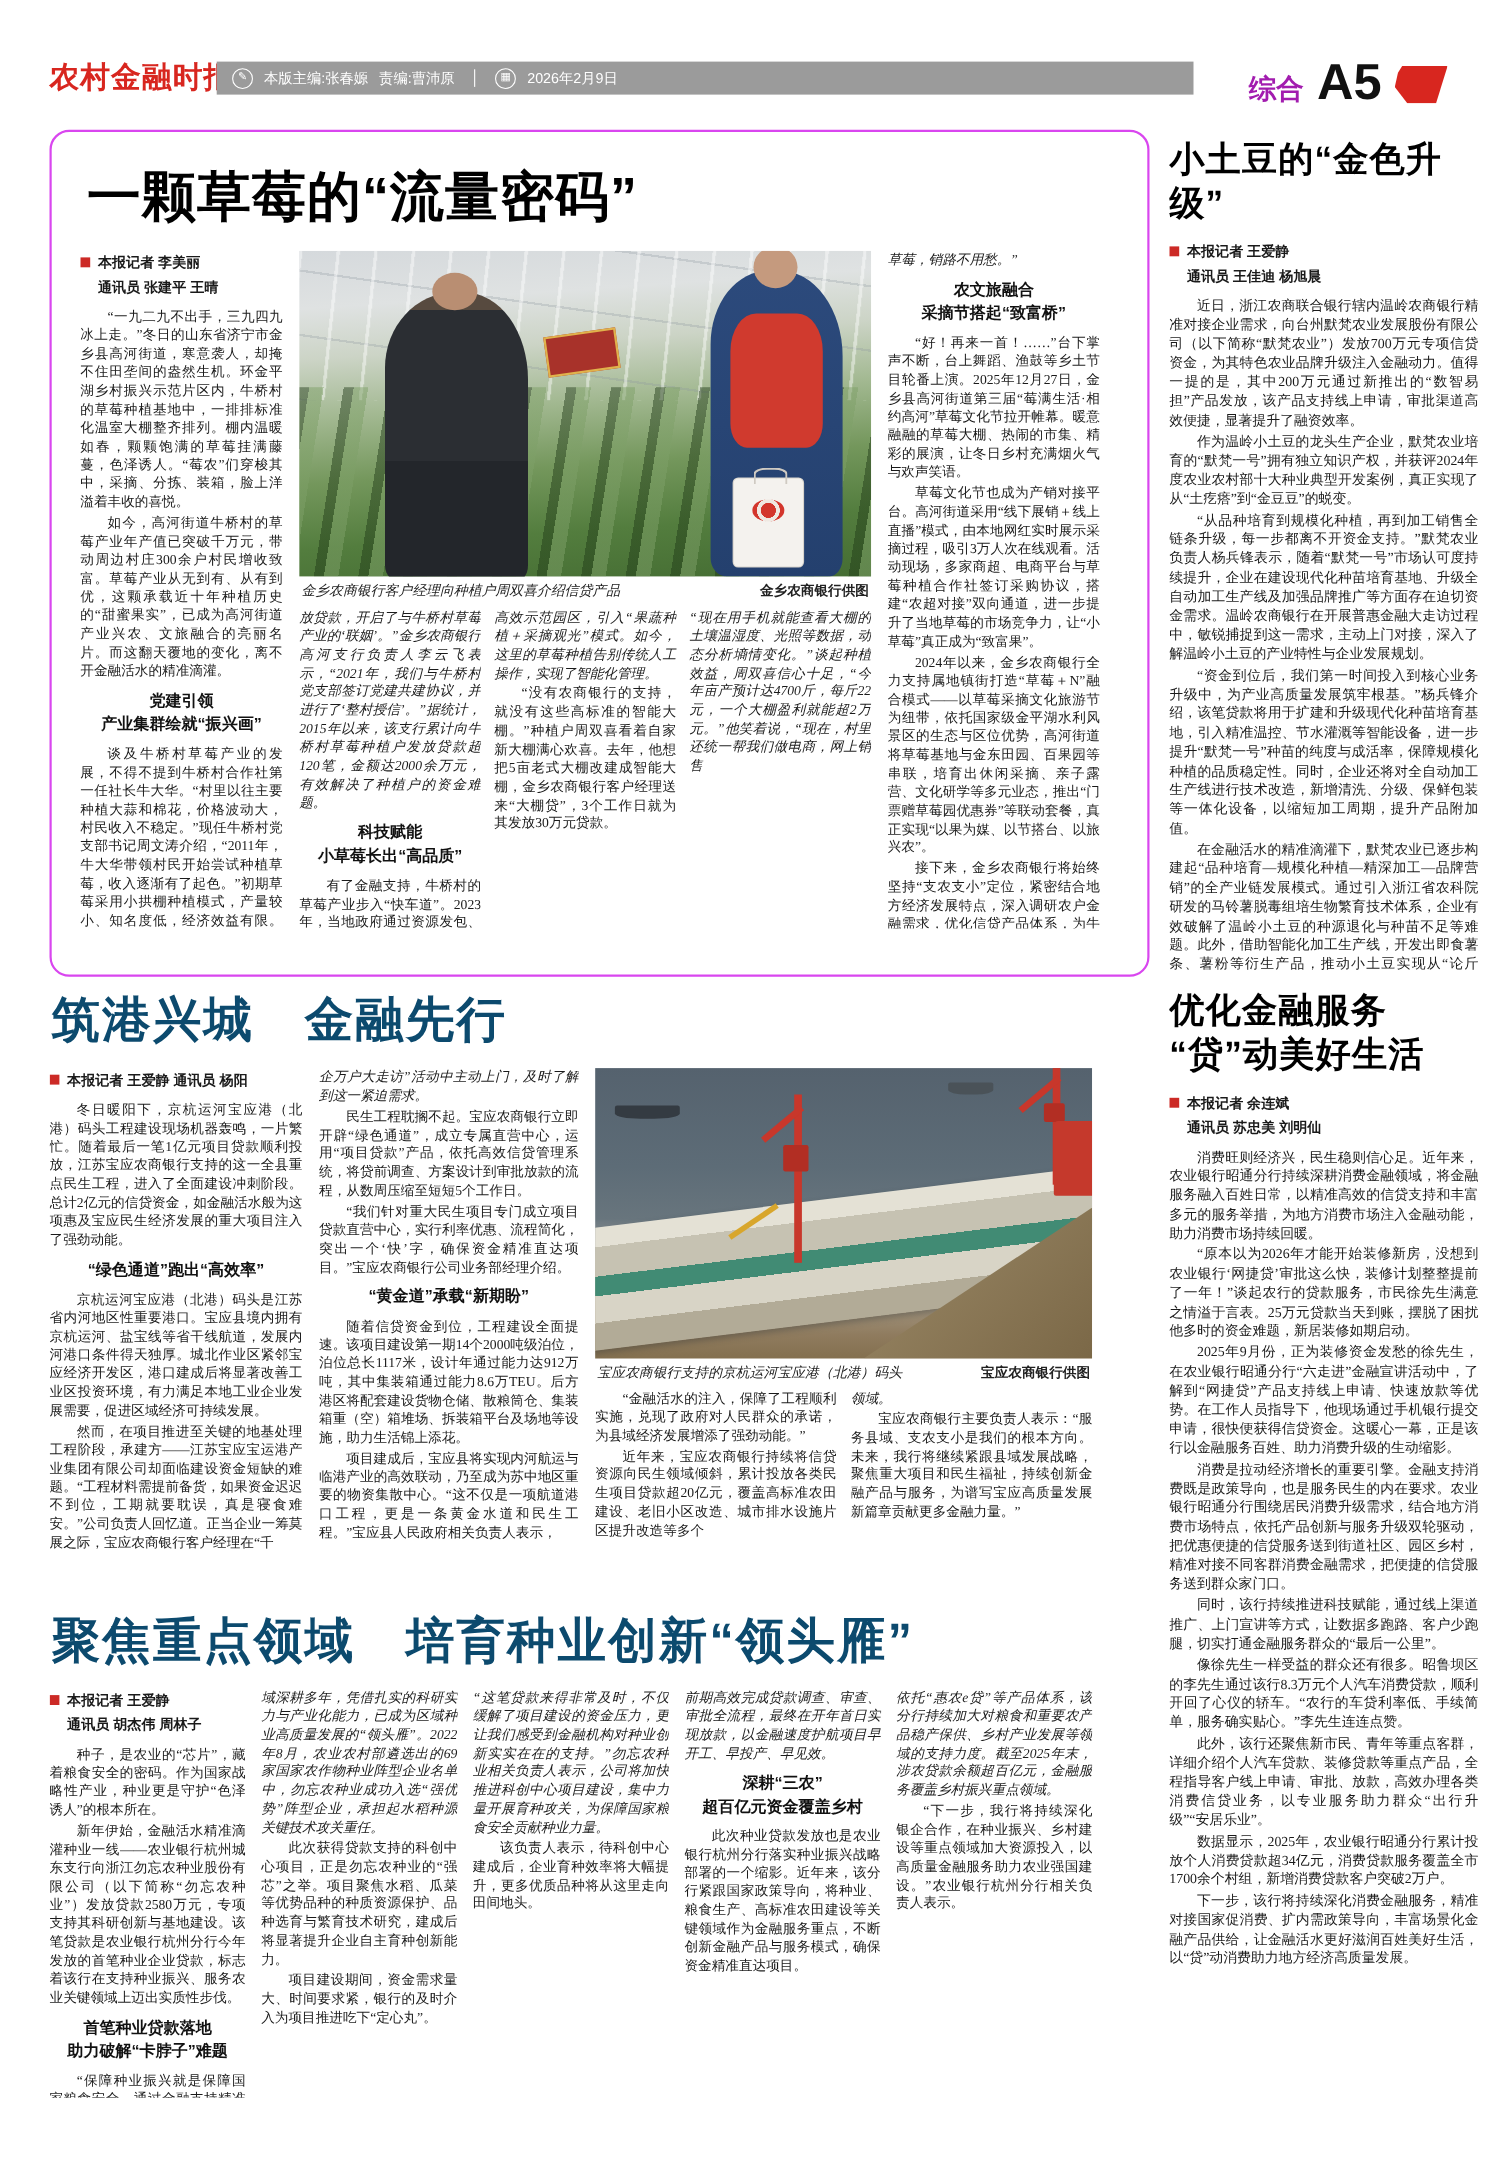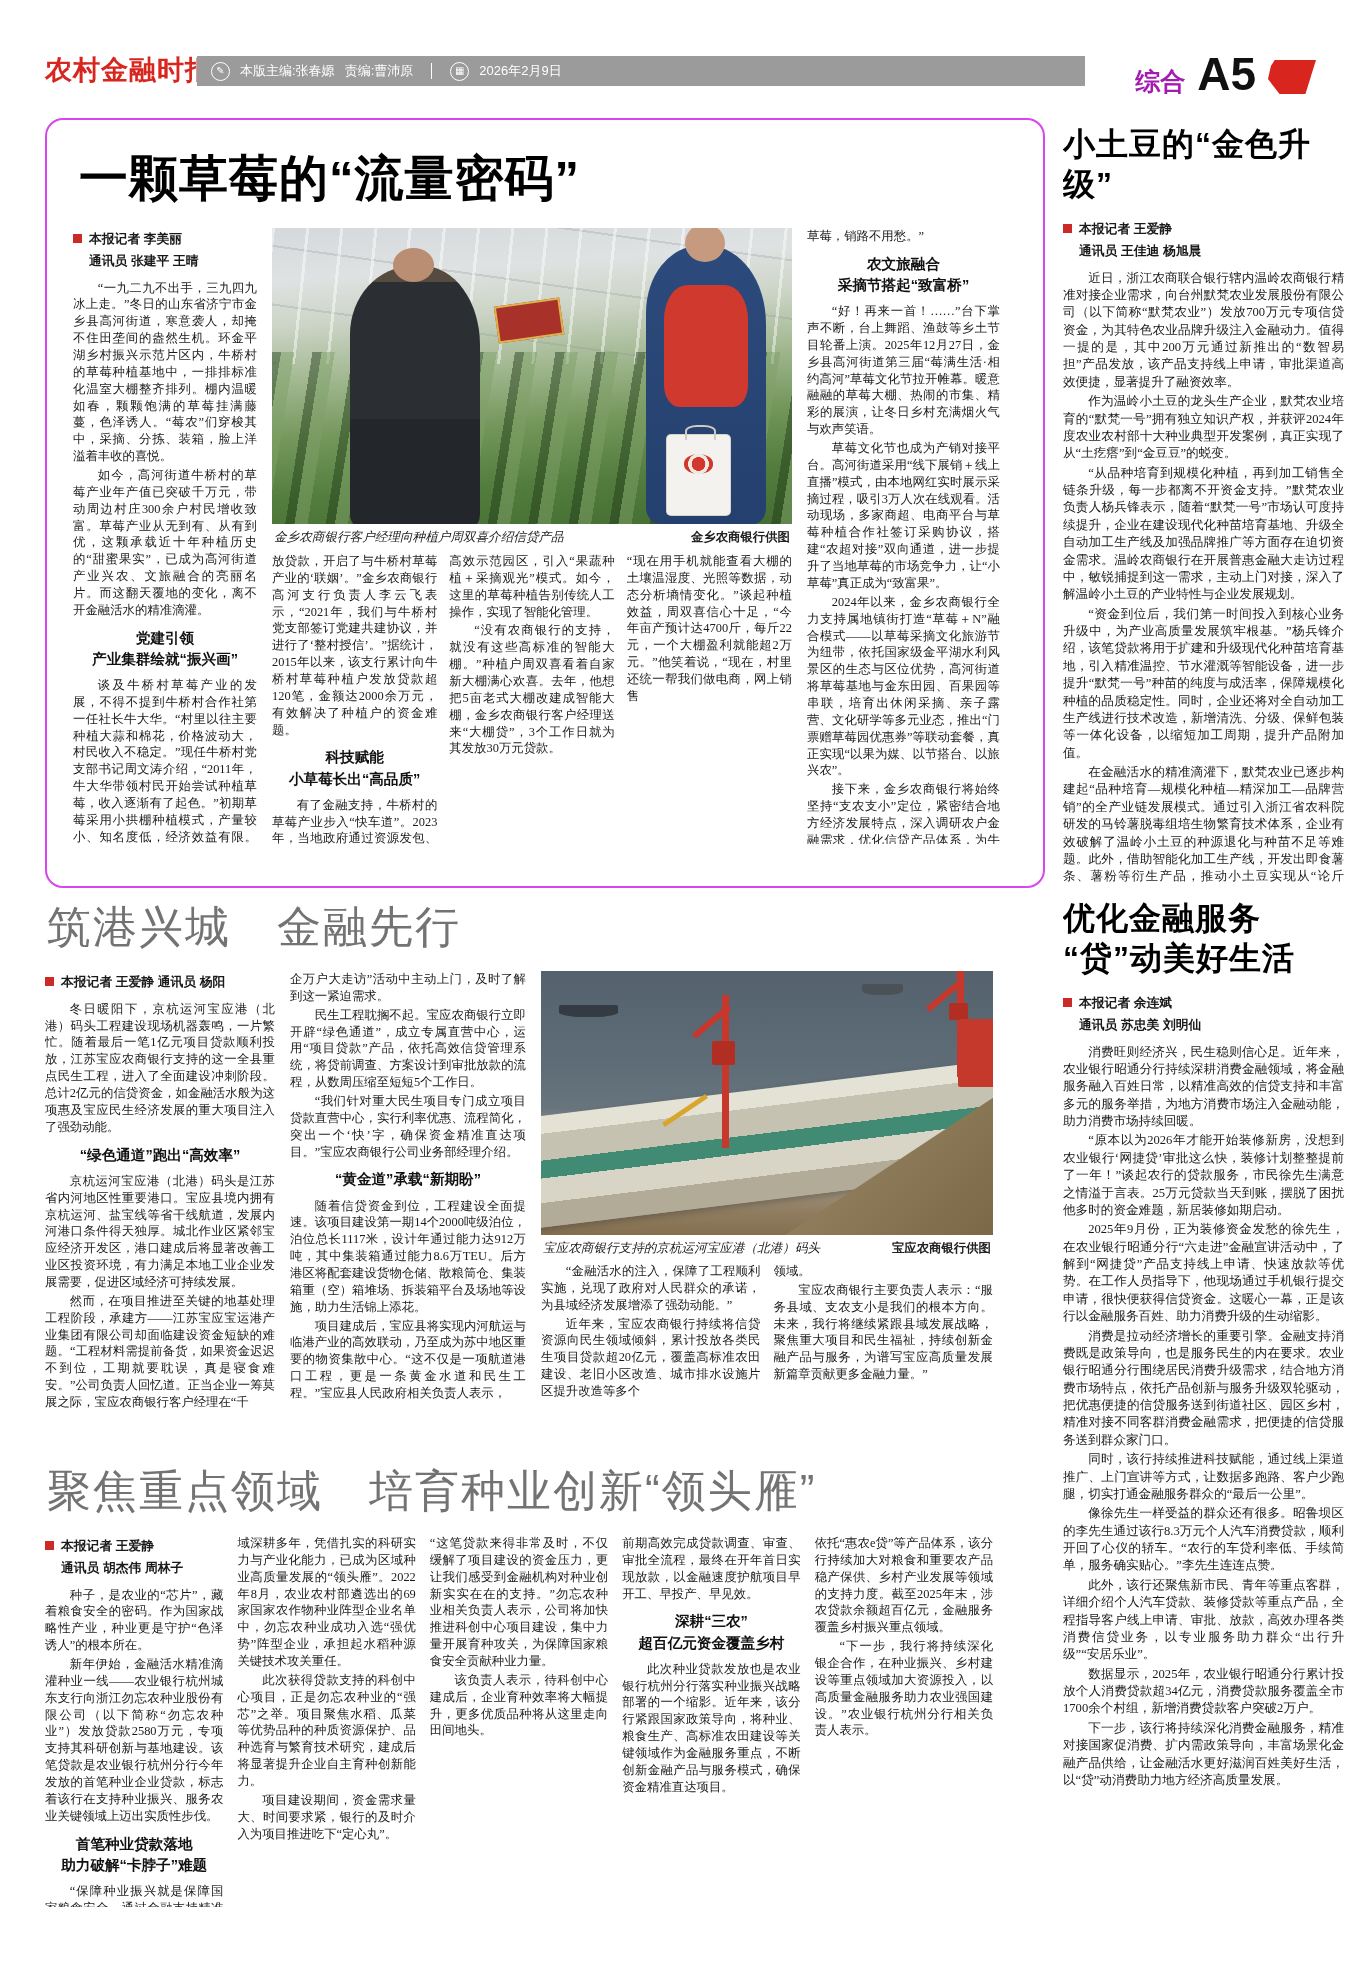--- a/index.html
+++ b/index.html
@@ -17,21 +17,21 @@
            border:1px solid #fff;border-radius:50%;font-size:10px;line-height:1;}
   .vsep{display:inline-block;width:1px;height:16px;background:#fff;margin:0 8px;}
   #pageinfo{position:absolute;right:0;top:0;height:48px;display:flex;align-items:flex-end;gap:12px;}
   #edition{font-family:"Liberation Sans","DejaVu Sans",sans-serif;font-weight:900;font-size:25px;color:#a21caf;line-height:1;}
   #pagenum{font-family:"Liberation Sans","DejaVu Sans",sans-serif;font-weight:700;font-size:46px;color:#111;line-height:.85;}
   #flag{width:48px;height:34px;background:#d8261f;
         clip-path:polygon(14% 0,100% 0,78% 100%,24% 100%,0 56%,6% 18%);}
 
   
   .t{margin:0 0 2px 0;text-align:justify;text-indent:2em;font-size:12.4px;line-height:1.36;}
-  .tc{text-indent:0;}
+  .tc{text-indent:0;font-style:italic;}
   .byl{font-family:"Liberation Sans","DejaVu Sans",sans-serif;font-weight:700;font-size:12.8px;
        line-height:1.7;margin-bottom:8px;}
   .bsq{display:inline-block;width:9px;height:9px;background:#cc2a26;margin-right:7px;}
   .byl .ind{padding-left:16px;}
   .shd{font-family:"Liberation Sans","DejaVu Sans",sans-serif;font-weight:700;font-size:14.6px;
        line-height:1.45;text-align:center;margin:9px 0 7px;color:#111;}
   .capt{font-family:"DejaVu Serif","Liberation Serif",serif;font-style:italic;font-size:12.6px;color:#222;}
   .cred{font-family:"Liberation Sans","DejaVu Sans",sans-serif;font-weight:700;font-size:12.4px;color:#222;}
 
   
@@ -76,22 +76,22 @@
   
   #pt-art{position:absolute;left:1063px;top:124px;width:281px;height:760px;overflow:hidden;}
   .side-head{font-family:"Liberation Sans","DejaVu Sans",sans-serif;font-weight:900;font-size:32px;
              letter-spacing:1px;color:#000;margin:0 0 14px 0;line-height:1.25;}
   .side-p{margin:0 0 2px;text-align:justify;text-indent:2em;font-size:12.6px;line-height:1.38;}
 
   #cs-art{position:absolute;left:1063px;top:898px;width:281px;height:1035px;overflow:hidden;}
 
   
   #port-art{position:absolute;left:45px;top:898px;width:948px;height:560px;overflow:hidden;}
-  .band-head{font-family:"Liberation Sans","DejaVu Sans",sans-serif;font-weight:400;font-size:44px;
-             letter-spacing:2px;color:#737373;margin:0 0 14px 2px;}
+  .band-head{font-family:"Liberation Sans","DejaVu Sans",sans-serif;font-weight:700;font-size:44px;
+             letter-spacing:2px;color:#0c4a6e;margin:0 0 14px 2px;}
   #port-cols{display:flex;gap:15px;height:468px;overflow:hidden;}
   .port-c1{width:230px;overflow:hidden;}
   .port-c2{width:236px;overflow:hidden;}
   .port-ph-area{flex:1;overflow:hidden;}
   .port-caprow{display:flex;justify-content:space-between;align-items:flex-end;padding:5px 2px 6px;}
   .port-under{display:flex;gap:13px;}
   .port-under>div{flex:1;overflow:hidden;}
 
   
   .port-photo{position:relative;height:264px;overflow:hidden;

